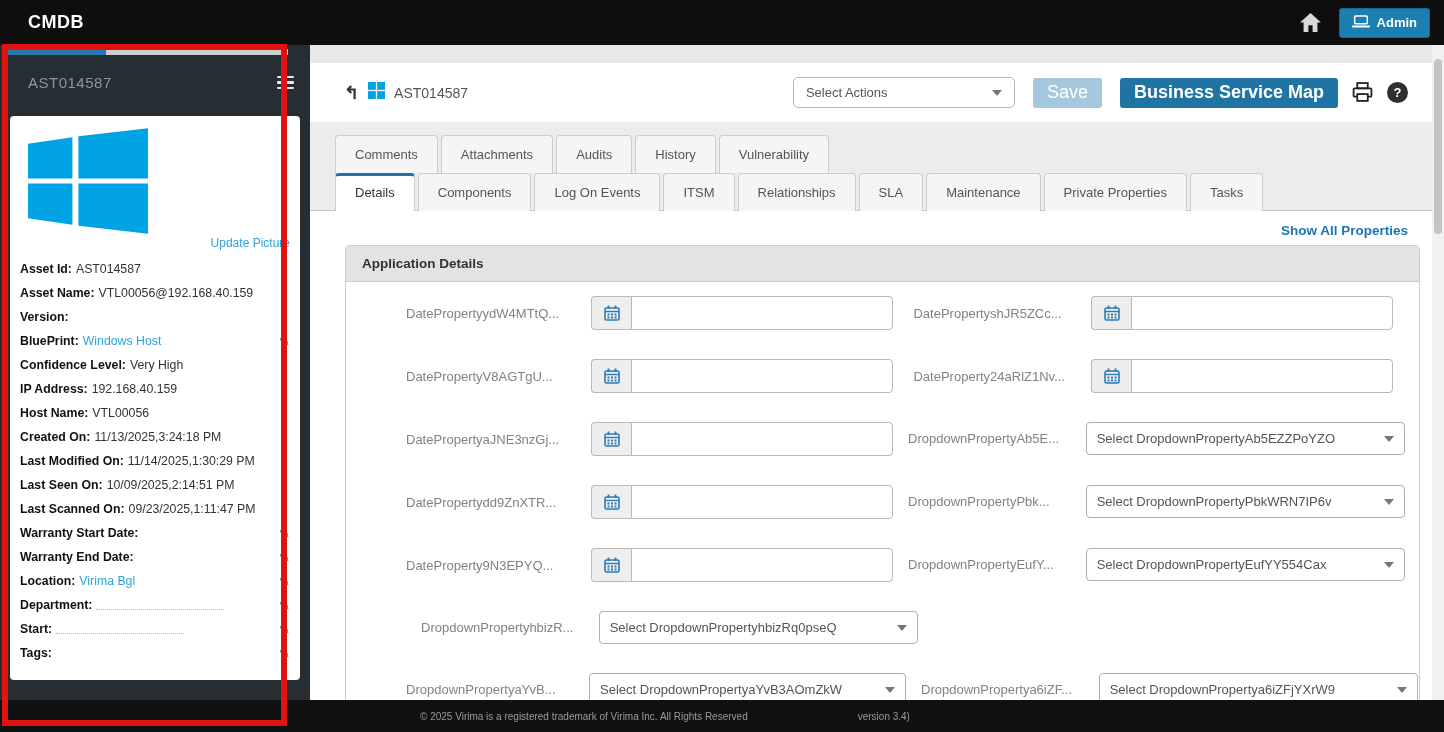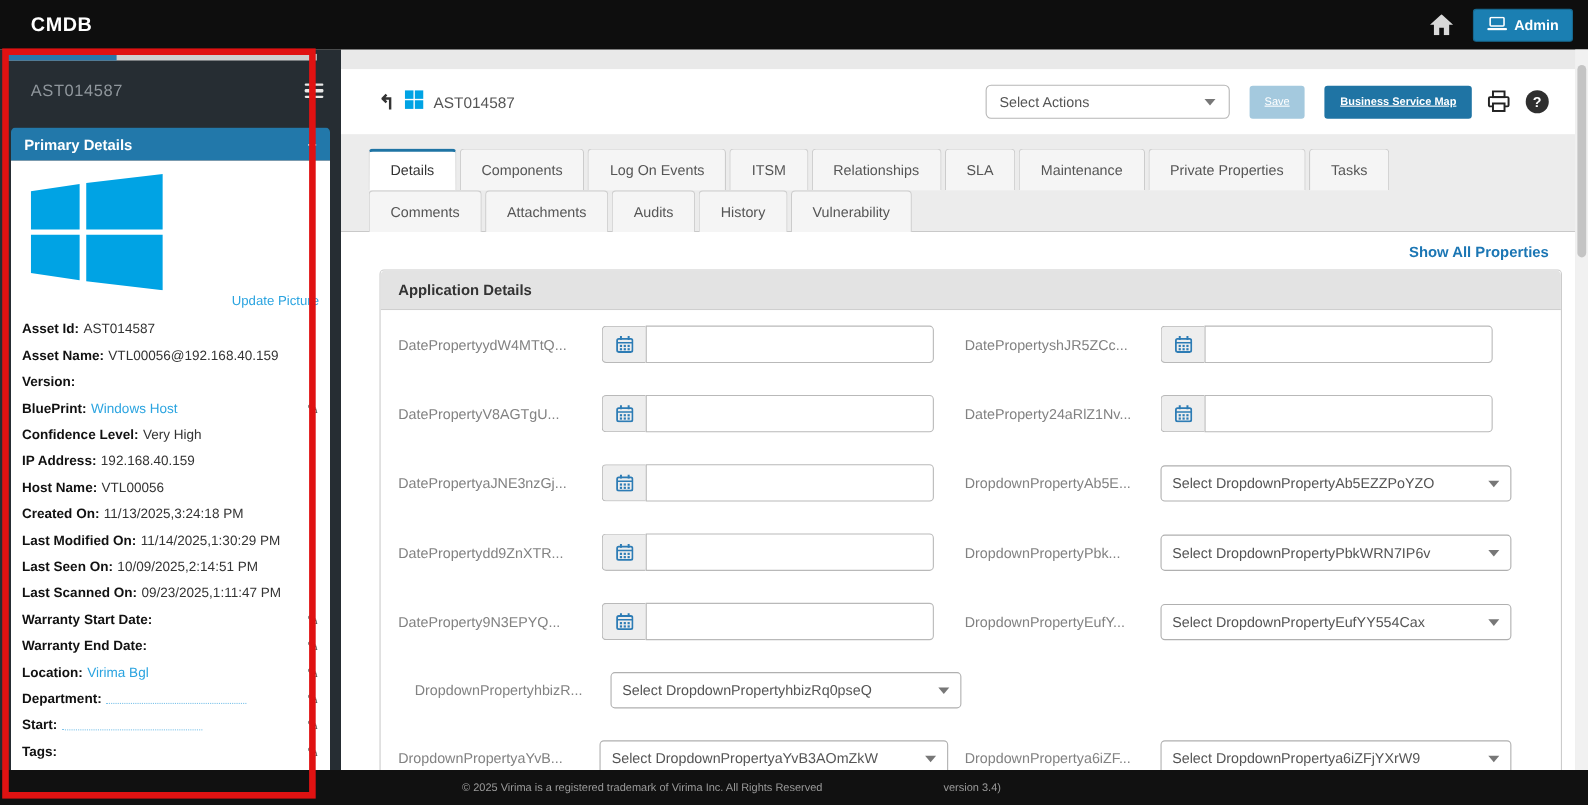--- a/index.html
+++ b/index.html
@@ -50,22 +50,22 @@
 
   .toolbar { display:flex; align-items:center; padding:14px 24px 14px 34px; background:#fff; }
   .crumb { display:flex; align-items:center; gap:9px; }
   .back-arrow { font-size:18px; color:#333; font-weight:bold; cursor:pointer; line-height:1; }
   .crumb-label { font-size:14px; color:#555; }
   .toolbar .right-group { margin-left:auto; display:flex; align-items:center; }
   .select-actions { width:222px; height:31px; border:1px solid #b7b7b7; border-radius:5px; background:#fff;
                     display:flex; align-items:center; padding:0 12px; font-size:13px; color:#555; cursor:pointer; }
   .caret { margin-left:auto; width:0; height:0; border-left:5px solid transparent;
            border-right:5px solid transparent; border-top:6px solid #777; }
-  .btn { border:none; border-radius:3px; color:#fff; font-size:10px; height:30px;
-         padding:0 14px; cursor:pointer;text-decoration:underline; }
+  .btn { border:none; border-radius:3px; color:#fff; font-size:18px; height:30px;
+         padding:0 14px; cursor:pointer; }
   .btn.save { background:#a4c9de; margin-left:18px; }
   .btn.bsm { background:#1f74a4; margin-left:18px; font-weight:bold; }
   .icon-btn { margin-left:14px; cursor:pointer; display:flex; align-items:center; }
   .help-circle { margin-left:14px; width:21px; height:21px; border-radius:50%; background:#2f2f2f;
                  color:#fff; font-size:13px; font-weight:bold; display:flex; align-items:center;
                  justify-content:center; cursor:pointer; }
 
   .tabstrip { background:#ececec; padding:12px 0 0 25px; border-bottom:1px solid #c9c9c9; }
   .tabrow { display:flex; }
   .tab { background:#f5f5f5; border:1px solid #ccc; border-bottom:none; border-radius:4px 4px 0 0;
@@ -73,21 +73,21 @@
          position:relative; top:1px; }
   .tab.active { background:#fff; color:#333; border-top:3px solid #1f74a4; padding-top:9px; }
 
   .showall-row { text-align:right; padding:10px 24px 6px 0; background:#fff; }
   .showall { color:#1b76b4; font-size:13.5px; font-weight:bold; cursor:pointer; }
 
   .card { margin-left:35px; width:1075px; border:1px solid #ccc; border-radius:4px; background:#fff; }
   .card-header { background:#e3e3e3; border-bottom:1px solid #ccc; border-radius:4px 4px 0 0;
                  font-size:13.5px; font-weight:bold; color:#333; padding:10px 16px; }
   .card-body { padding:14px 16px 0 16px; }
-  .frow { display:flex; align-items:flex-end; margin-bottom:29px; }
+  .frow { display:flex; align-items:flex-start; margin-bottom:29px;margin-left:44px; }
   .fcell { display:flex; align-items:center; }
   .fcell.left { width:500px; }
   .fcell.right { width:497px; margin-left:15px; }
   .flabel { width:185px; font-size:13px; color:#828282; white-space:nowrap; overflow:hidden; }
   .fcell.right .flabel { width:178px; }
   .dategroup { display:flex; width:302px; height:34px; }
   .calbtn { width:40px; background:#eee; border:1px solid #b9b9b9; border-right:none;
             border-radius:4px 0 0 4px; display:flex; align-items:center; justify-content:center; cursor:pointer; }
   .dateinput { flex:1; border:1px solid #b9b9b9; border-radius:0 4px 4px 0; background:#fff;
                font-size:13px; padding:0 8px; outline:none; }
@@ -133,24 +133,20 @@
     </div>
   <div class="side-title-row">
     <div class="side-title">AST014587</div>
     <div class="hamburger">
         <div></div>
         <div></div>
         <div></div>
       </div>
   </div>
   <div class="panel">
-    <div class="panel-header">
-      <span>Primary Details</span>
-      <span class="panel-collapse">−</span>
-    </div>
     <div class="panel-body">
       <div class="logo-wrap">
         <span>
         <svg viewBox="0 0 100 88" width="120" height="106">
           <polygon points="0,13 37,7.5 37,42 0,42" fill="#00a3e4"></polygon>
           <polygon points="42,6.8 100,0 100,42 42,42" fill="#00a3e4"></polygon>
           <polygon points="0,46 37,46 37,80.5 0,75" fill="#00a3e4"></polygon>
           <polygon points="42,46 100,46 100,88 42,81.2" fill="#00a3e4"></polygon>
         </svg>
         </span>
@@ -263,38 +259,38 @@
             <rect x="5" y="1" width="10" height="5" fill="none" stroke="#222" stroke-width="1.7"></rect>
             <rect x="1.5" y="6" width="17" height="8" rx="1" fill="none" stroke="#222" stroke-width="1.7"></rect>
             <rect x="5" y="11.5" width="10" height="6.5" fill="#fff" stroke="#222" stroke-width="1.7"></rect>
           </svg>
       </div>
       <div class="help-circle">?</div>
     </div>
   </div>
 
   <div class="tabstrip">
+    <div class="tabrow" id="tabs-row2">
+        <div class="tab">Comments</div>
+        <div class="tab">Attachments</div>
+        <div class="tab">Audits</div>
+        <div class="tab">History</div>
+        <div class="tab">Vulnerability</div>
+      </div>
     <div class="tabrow" id="tabs-row1">
         <div class="tab active">Details</div>
         <div class="tab">Components</div>
         <div class="tab">Log On Events</div>
         <div class="tab">ITSM</div>
         <div class="tab">Relationships</div>
         <div class="tab">SLA</div>
         <div class="tab">Maintenance</div>
         <div class="tab">Private Properties</div>
         <div class="tab">Tasks</div>
       </div>
-    <div class="tabrow" id="tabs-row2">
-        <div class="tab">Comments</div>
-        <div class="tab">Attachments</div>
-        <div class="tab">Audits</div>
-        <div class="tab">History</div>
-        <div class="tab">Vulnerability</div>
-      </div>
   </div>
 
   <div class="showall-row">
     <span class="showall">Show All Properties</span>
   </div>
 
   <div class="card">
     <div class="card-header">Application Details</div>
     <div class="card-body" id="form-rows">
         <div class="frow">

